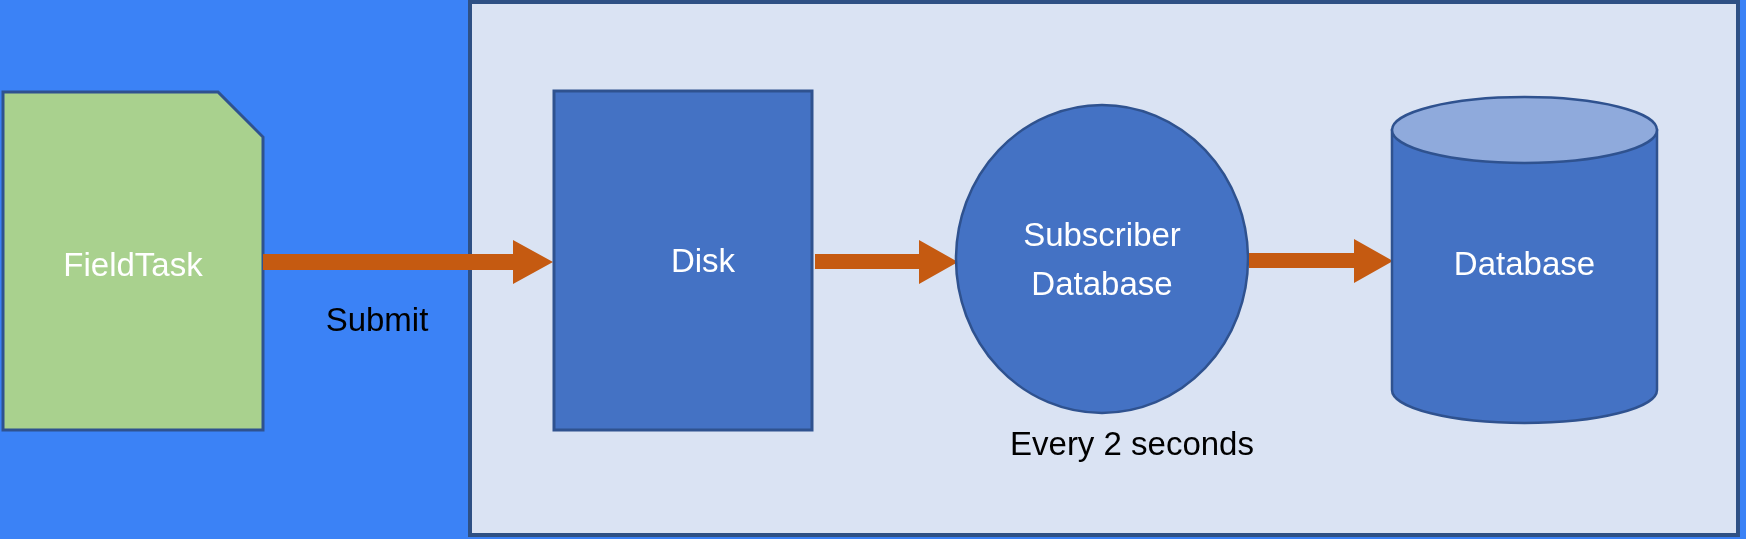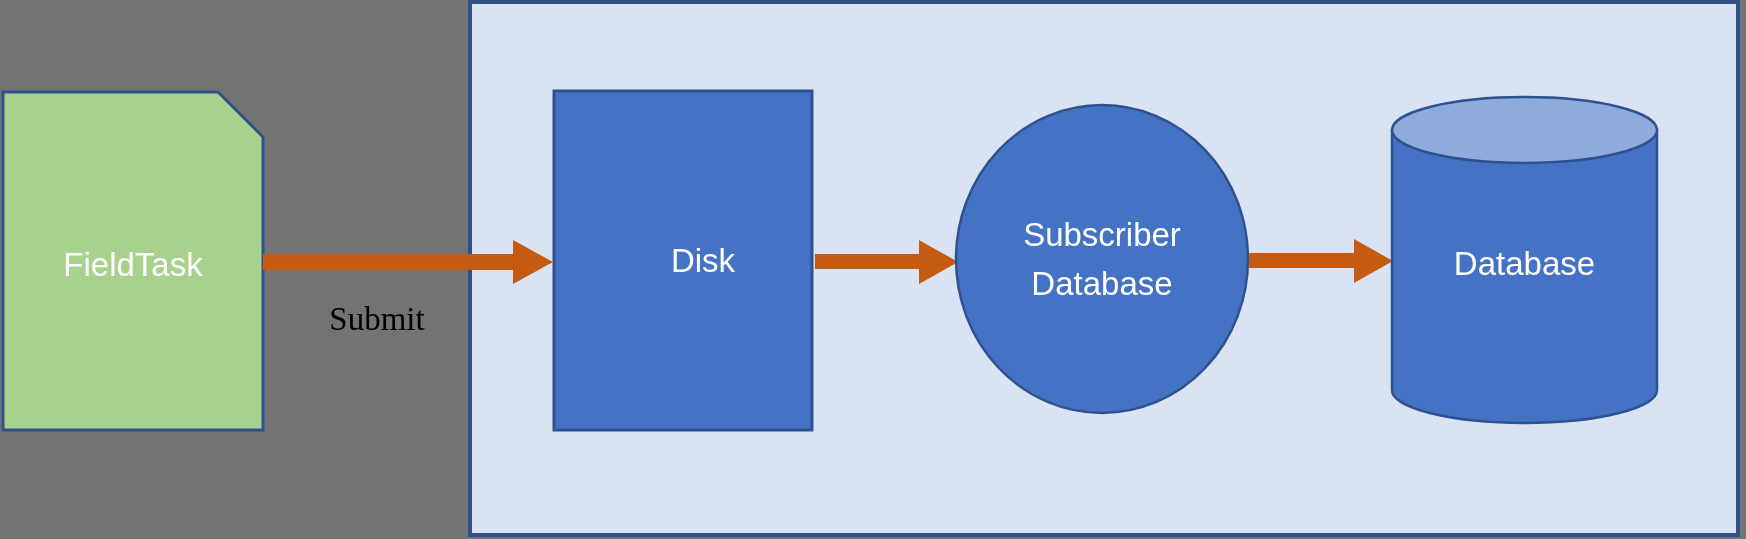--- a/index.html
+++ b/index.html
@@ -5,21 +5,21 @@
   html, body {
     margin: 0;
     padding: 0;
     background: #ffffff;
     font-family: "Liberation Sans", sans-serif;
   }
   .canvas {
     position: relative;
     width: 1746px;
     height: 539px;
-    background: #737373;
+    background: #3b82f6;
     overflow: hidden;
   }
   .canvas svg {
     position: absolute;
     left: 0;
     top: 0;
     width: 1746px;
     height: 539px;
     display: block;
   }
@@ -37,21 +37,21 @@
     color: #ffffff;
     white-space: pre-line;
   }
   .flow-label {
     color: #000000;
   }
   .fieldtask-label  { left: 3px;    top: 100px; width: 260px; height: 330px; }
   .disk-label       { left: 554px;  top: 91px;  width: 258px; height: 339px; padding-left: 20px; }
   .subscriber-label { left: 955px;  top: 107px; width: 294px; height: 304px; }
   .database-label   { left: 1392px; top: 124px; width: 265px; height: 280px; }
-  .submit-label     { left: 297px;  top: 296px; width: 160px; height: 48px; font-family: Liberation Serif, serif; }
+  .submit-label     { left: 297px;  top: 296px; width: 160px; height: 48px; }
   .interval-label   { left: 1002px; top: 420px; width: 260px; height: 48px; }
 </style>
 </head>
 <body>
 
 <div class="canvas">
 
   <svg viewBox="0 0 1746 539">
 
     <rect x="470" y="2" width="1268" height="533" fill="#DAE3F3" stroke="#2E5084" stroke-width="4"></rect>
@@ -74,16 +74,17 @@
 
   <div class="label node-label fieldtask-label">FieldTask</div>
 
   <div class="label flow-label submit-label">Submit</div>
 
   <div class="label node-label disk-label">Disk</div>
 
   <div class="label node-label subscriber-label">Subscriber
 Database</div>
 
+  <div class="label flow-label interval-label">Every 2 seconds</div>
 
   <div class="label node-label database-label">Database</div>
 
 </div>
 
 </body></html>

